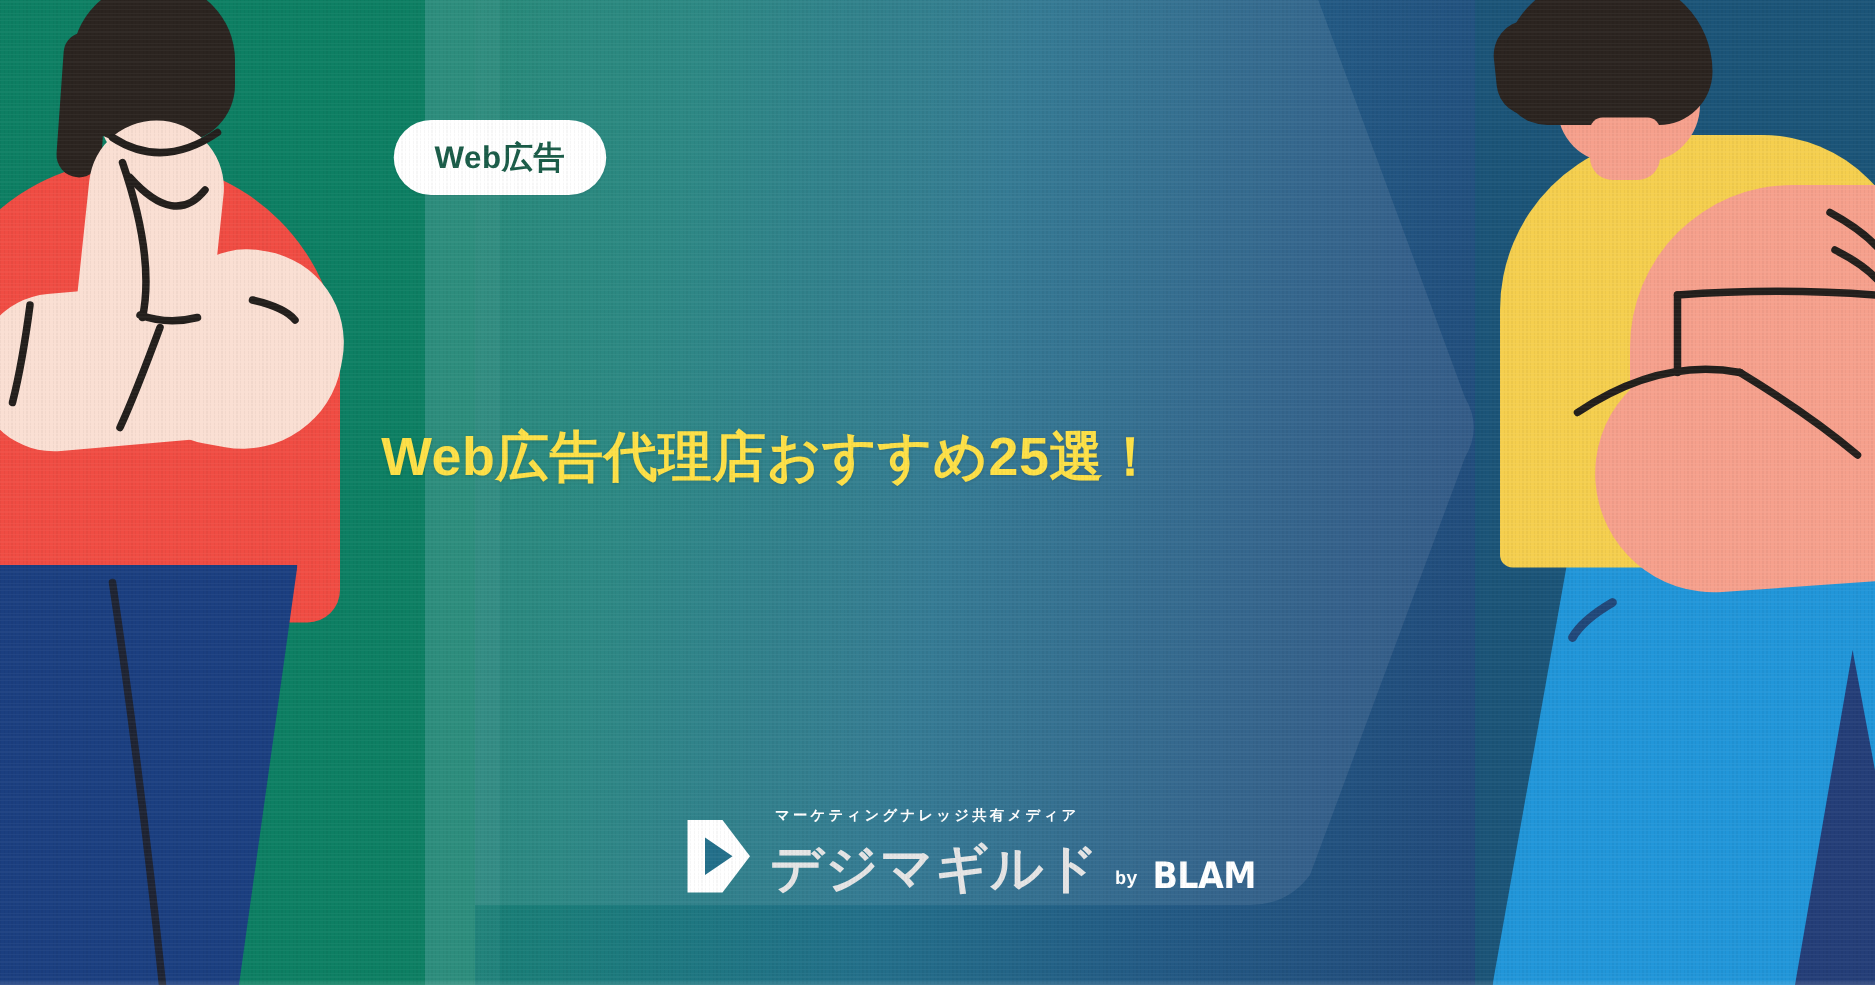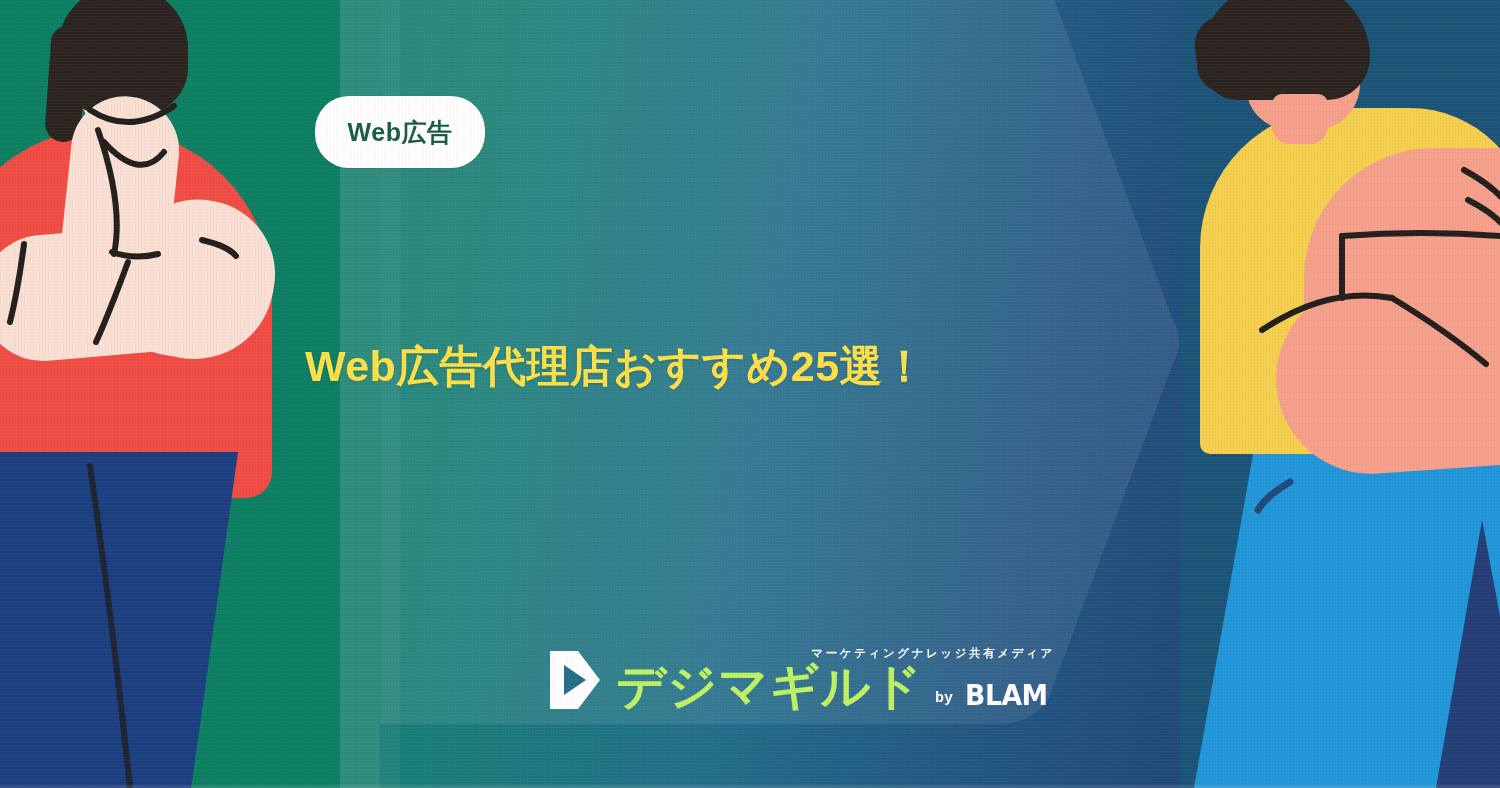--- a/index.html
+++ b/index.html
@@ -121,21 +121,21 @@
     background:linear-gradient(100deg,#137f6d 0%,#1a7d79 20%,#236f8a 48%,#235a84 72%,#21487a 100%);
   }
   .center-band{
     position:absolute;left:0;top:0;width:20px;height:788px;
     background:rgba(255,255,255,0.045);
   }
 
   
   .badge{
     position:absolute;left:315px;top:96px;
-    min-width:170px;height:72px;
+    min-width:170px;height:60px;
     background:#ffffff;border-radius:34px;
     display:flex;align-items:center;justify-content:center;
     padding:0 26px;
     box-shadow:0 1px 2px rgba(0,0,0,0.08);
   }
   .badge-text{
     color:#1a5c48;font-size:25px;font-weight:700;
     letter-spacing:0.5px;line-height:1;
   }
 
@@ -146,29 +146,29 @@
     letter-spacing:0.4px;
     text-shadow:0 1px 3px rgba(0,0,0,0.12);
   }
   .headline .l2{ padding-left:6px; display:block; }
 
   .logo-lockup{
     position:absolute;left:548px;top:648px;
     display:flex;align-items:flex-end;gap:14px;
   }
   .logo-mark{ width:54px;height:62px;flex:none; }
-  .logo-words{ display:flex;flex-direction:column;gap:2px;text-align:right; }
+  .logo-words{ display:flex;flex-direction:column;gap:14px; }
   .logo-tagline{
     color:#ffffff;font-size:11.5px;font-weight:700;
     letter-spacing:2.6px;line-height:1;
     padding-left:4px;
   }
   .logo-brandrow{ display:flex;align-items:flex-end;gap:12px; }
   .logo-brand{
-    color:#bef264;font-size:49px;font-weight:800;
+    color:#e5e5e5;font-size:42px;font-weight:800;
     letter-spacing:1px;line-height:1;
   }
   .logo-by{
     color:#ffffff;font-size:15px;font-weight:700;
     line-height:1;padding-bottom:5px;font-family:Liberation Mono, monospace;
   }
   .logo-blam{
     color:#ffffff;font-size:29px;font-weight:800;
     letter-spacing:-0.5px;line-height:1;
     padding-bottom:1px;

